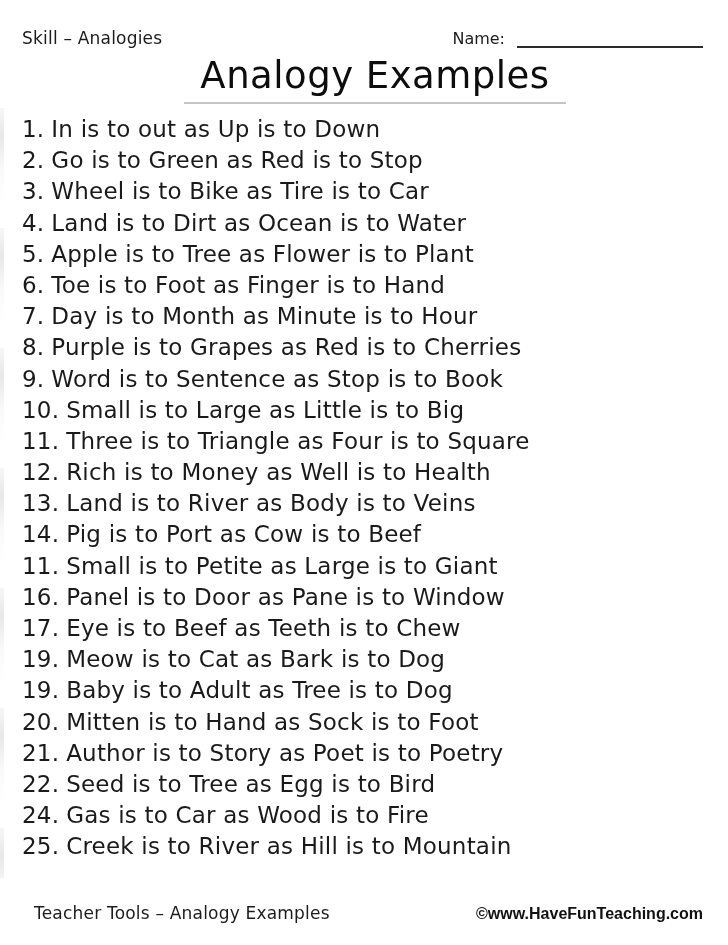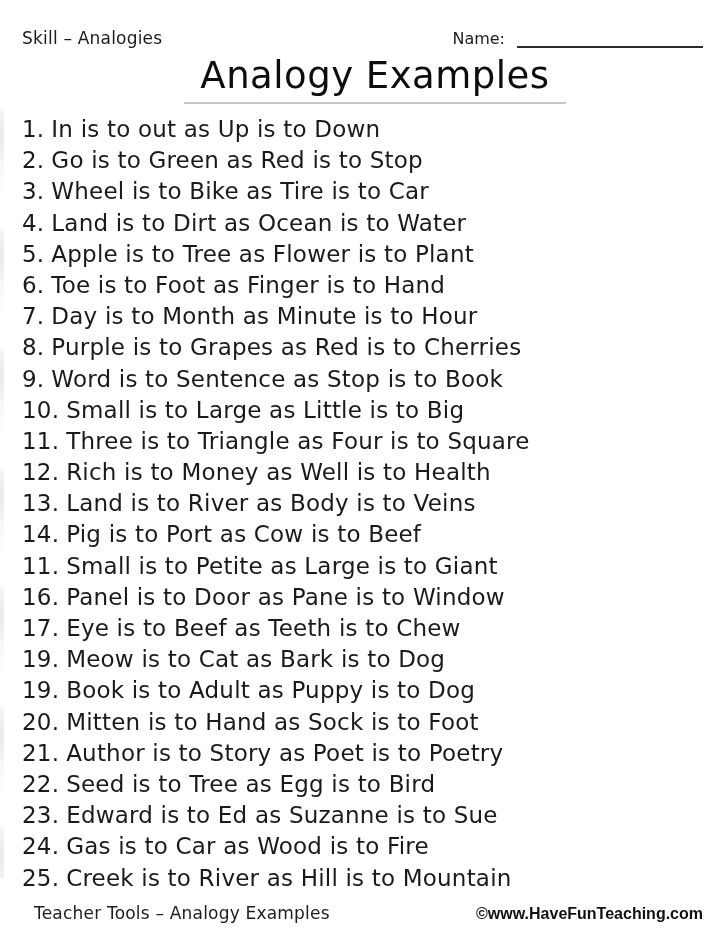--- a/index.html
+++ b/index.html
@@ -141,25 +141,24 @@
     <div class="analogy-row"><span class="analogy-number">9.</span><span>Word is to Sentence as Stop is to Book</span></div>
     <div class="analogy-row"><span class="analogy-number">10.</span><span>Small is to Large as Little is to Big</span></div>
     <div class="analogy-row"><span class="analogy-number">11.</span><span>Three is to Triangle as Four is to Square</span></div>
     <div class="analogy-row"><span class="analogy-number">12.</span><span>Rich is to Money as Well is to Health</span></div>
     <div class="analogy-row"><span class="analogy-number">13.</span><span>Land is to River as Body is to Veins</span></div>
     <div class="analogy-row"><span class="analogy-number">14.</span><span>Pig is to Port as Cow is to Beef</span></div>
     <div class="analogy-row"><span class="analogy-number">11.</span><span>Small is to Petite as Large is to Giant</span></div>
     <div class="analogy-row"><span class="analogy-number">16.</span><span>Panel is to Door as Pane is to Window</span></div>
     <div class="analogy-row"><span class="analogy-number">17.</span><span>Eye is to Beef as Teeth is to Chew</span></div>
     <div class="analogy-row"><span class="analogy-number">19.</span><span>Meow is to Cat as Bark is to Dog</span></div>
-    <div class="analogy-row"><span class="analogy-number">19.</span><span>Book is to Adult as Puppy is to Dog</span></div>
+    <div class="analogy-row"><span class="analogy-number">19.</span><span>Baby is to Adult as Tree is to Dog</span></div>
     <div class="analogy-row"><span class="analogy-number">20.</span><span>Mitten is to Hand as Sock is to Foot</span></div>
     <div class="analogy-row"><span class="analogy-number">21.</span><span>Author is to Story as Poet is to Poetry</span></div>
     <div class="analogy-row"><span class="analogy-number">22.</span><span>Seed is to Tree as Egg is to Bird</span></div>
-    <div class="analogy-row"><span class="analogy-number">23.</span><span>Edward is to Ed as Suzanne is to Sue</span></div>
     <div class="analogy-row"><span class="analogy-number">24.</span><span>Gas is to Car as Wood is to Fire</span></div>
     <div class="analogy-row"><span class="analogy-number">25.</span><span>Creek is to River as Hill is to Mountain</span></div>
   </div>
 
   <div class="footer-row">
     <span class="footer-left">Teacher Tools – Analogy Examples</span>
     <span class="footer-right">©www.HaveFunTeaching.com</span>
   </div>
 
 </div>

